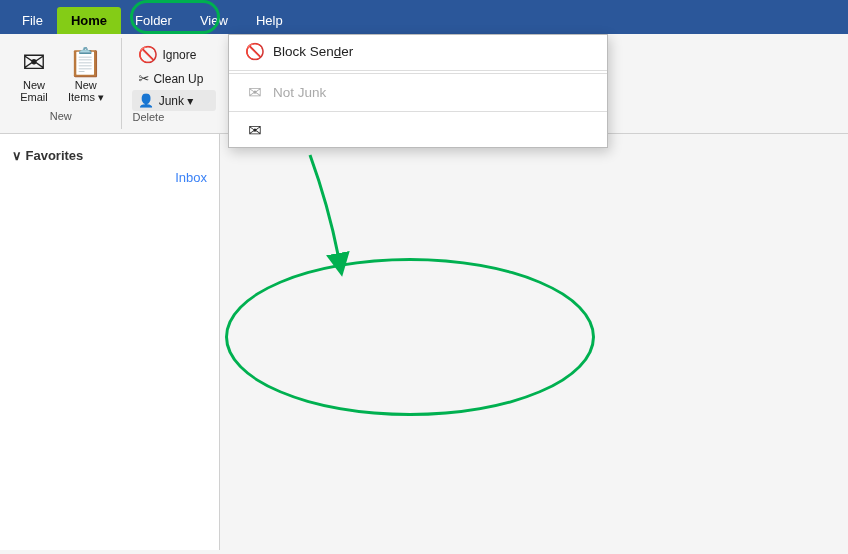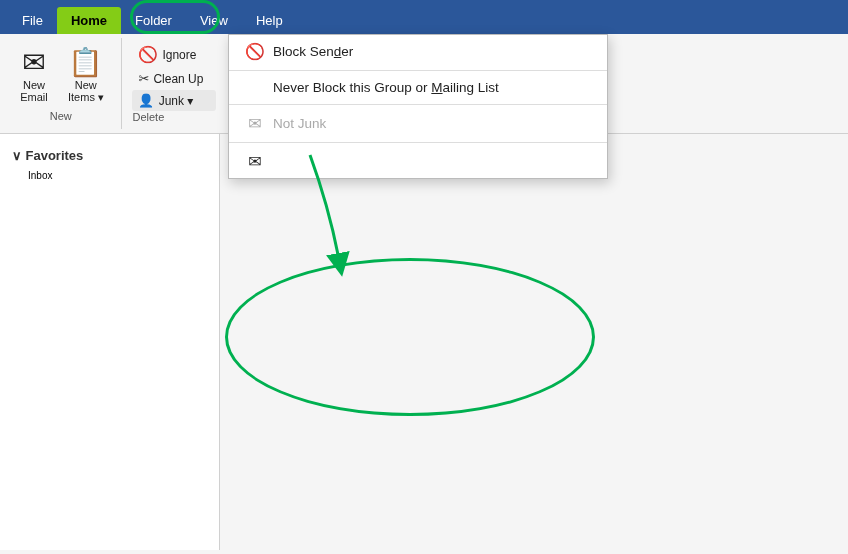--- a/index.html
+++ b/index.html
@@ -140,23 +140,24 @@
       gap: 4px;
       padding: 4px 12px;
       font-size: 13px;
       font-weight: 600;
       color: #333;
       cursor: pointer;
     }
 
     .sidebar-item {
       padding: 3px 12px 3px 28px;
-      font-size: 10px;
-      color: #000000;
-      cursor: pointer;
+      font-size: 13px;
+      color: #3b82f6;
+      cursor: pointer;
+      text-align: right;
     }
 
     
     .dropdown-overlay {
       position: absolute;
       top: 34px;
       left: 228px;
       width: 380px;
       background: #fff;
       border: 1px solid #bbb;
@@ -329,24 +330,20 @@
       <div class="sidebar-item">Inbox</div>
     </div>
   </div>
 
   <div class="dropdown-overlay">
     <div class="dropdown-item">
       <span class="icon">🚫</span>
       <span>Block Sen<u>d</u>er</span>
     </div>
     <div class="dropdown-divider"></div>
-    <div class="dropdown-item">
-      <span class="icon" style="width:20px;"></span>
-      <span>Never Block this Group or <u>M</u>ailing List</span>
-    </div>
     <div class="dropdown-divider"></div>
     <div class="dropdown-item disabled">
       <span class="icon">✉</span>
       <span>Not Junk</span>
     </div>
     <div class="dropdown-divider"></div>
     <div class="dropdown-item">
       <span class="icon">✉</span>
     </div>
   </div>

